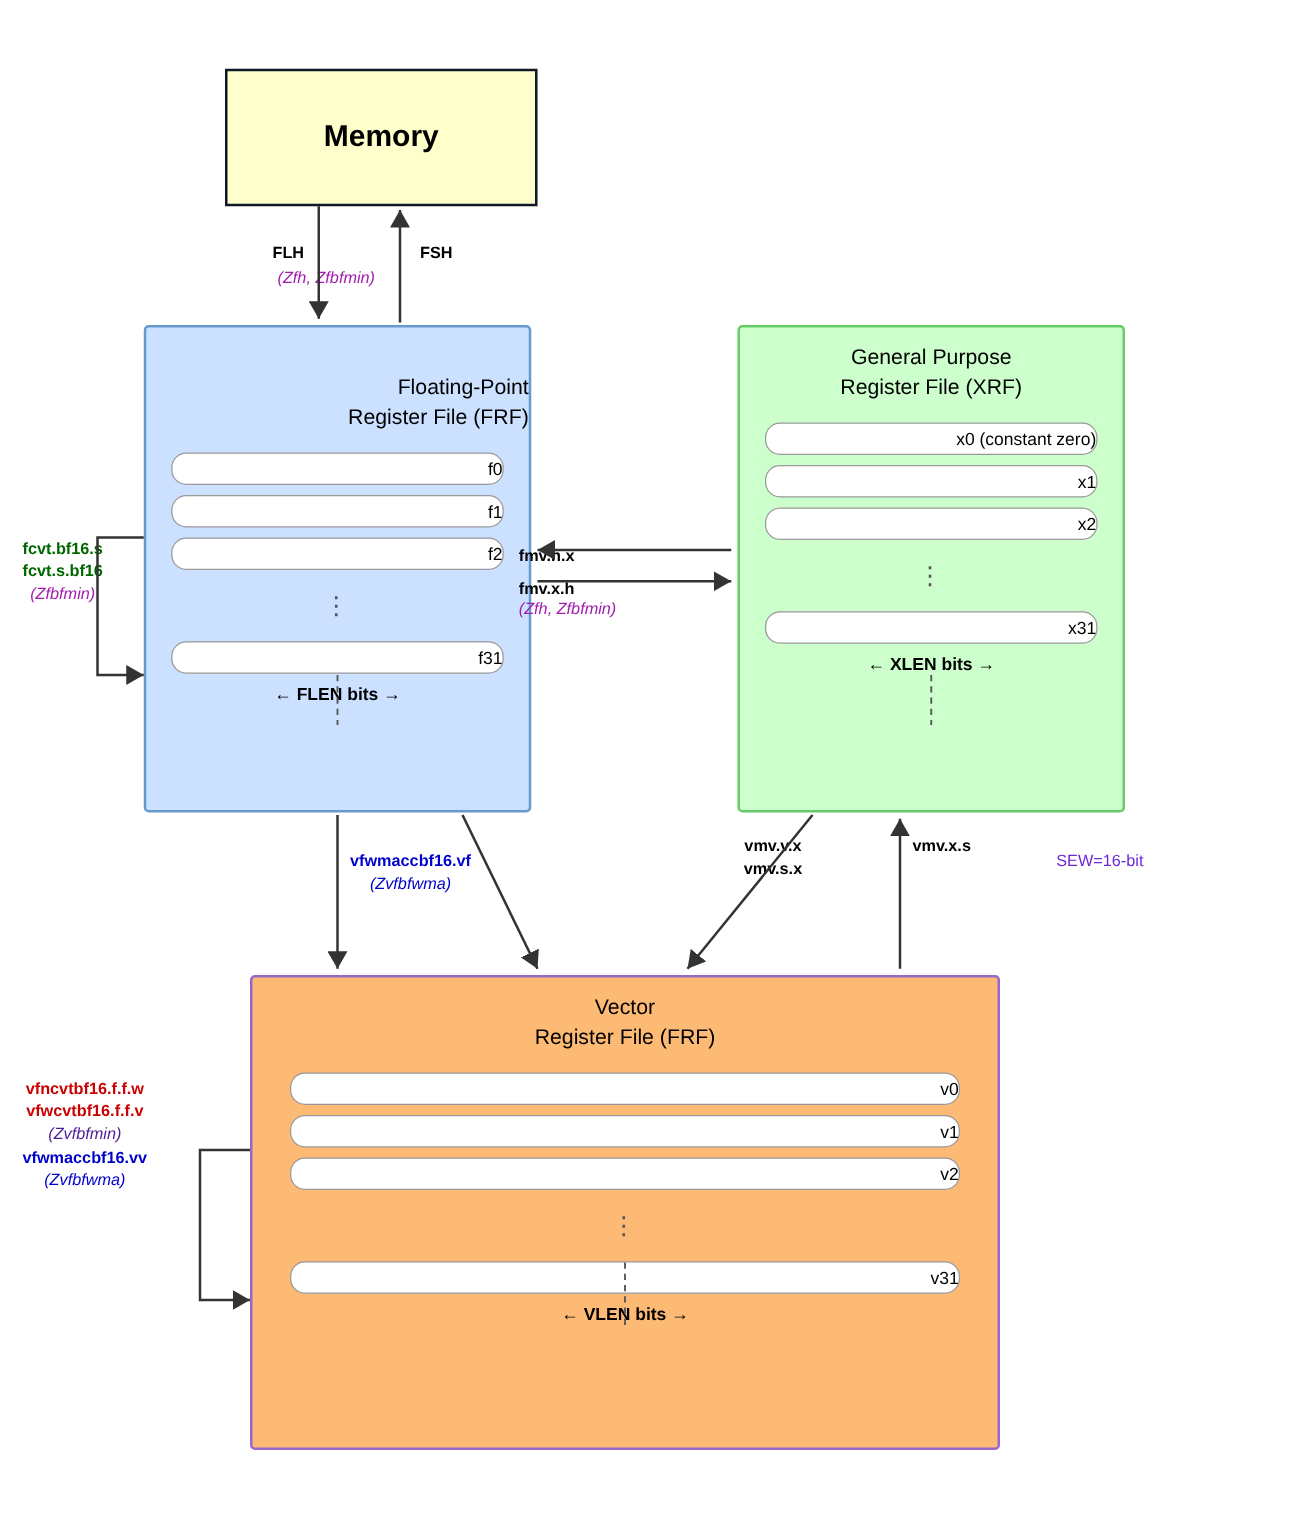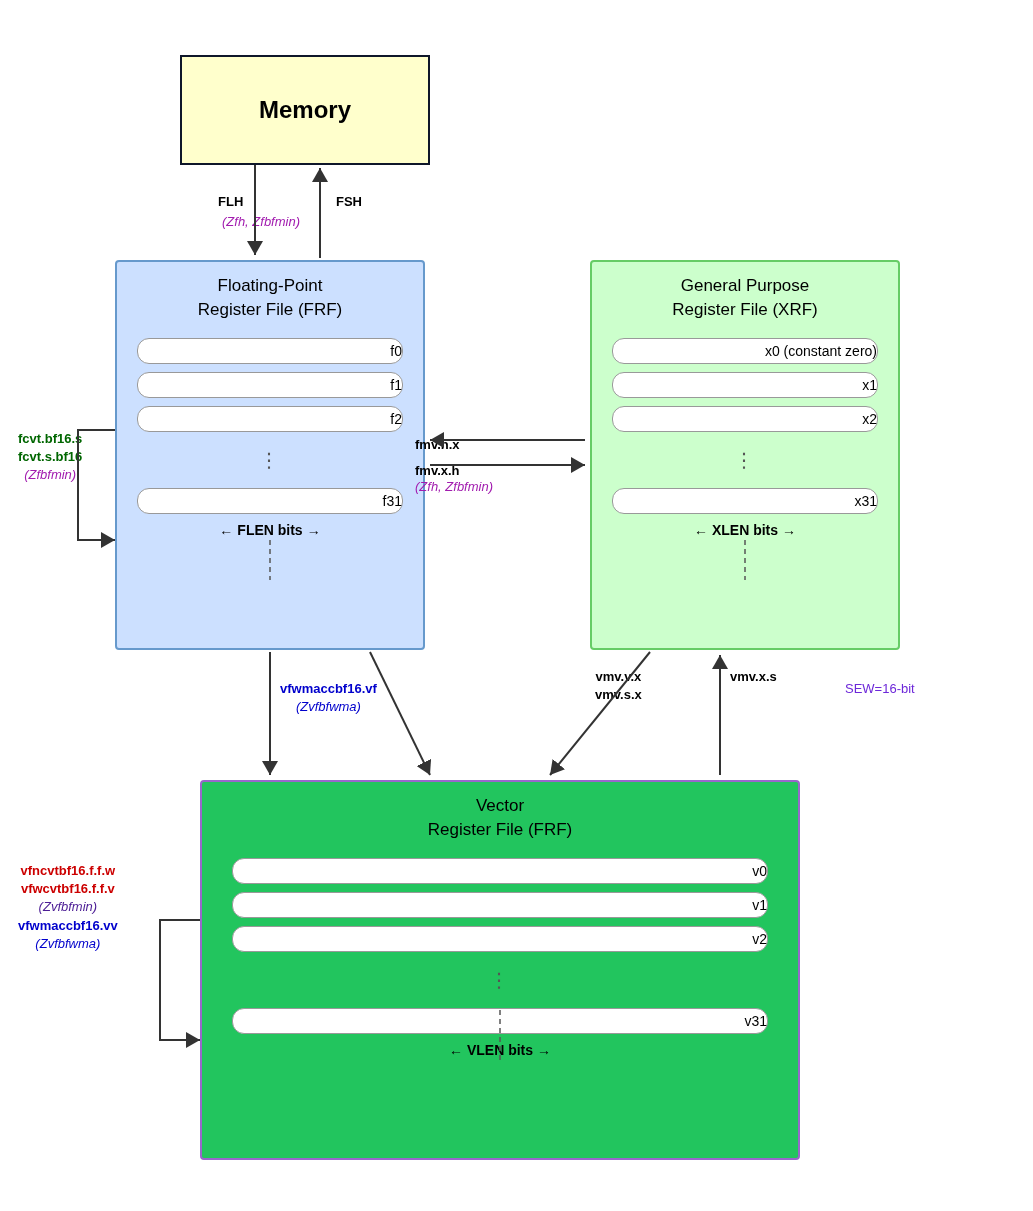--- a/index.html
+++ b/index.html
@@ -38,25 +38,26 @@
       position: absolute;
       left: 115px;
       top: 260px;
       width: 310px;
       height: 390px;
       background: #cce0ff;
       border: 2px solid #6699cc;
       border-radius: 4px;
     }
     .frf-title {
-      text-align: center;
-      padding: 12px 20px 8px;
+      text-align: right;
+      padding: 12px 0 8px;
       font-size: 17px;
       font-weight: normal;
       line-height: 1.4;
+      margin-top: 24px;
     }
     .frf-registers {
       padding: 0 20px;
       margin-top: 8px;
     }
     .register-row {
       background: white;
       border: 1px solid #999;
       border-radius: 12px;
       text-align: right;
@@ -94,21 +95,21 @@
       line-height: 1.4;
     }
 
     
     .vrf-box {
       position: absolute;
       left: 200px;
       top: 780px;
       width: 600px;
       height: 380px;
-      background: #22c55e;
+      background: #fdba74;
       border: 2px solid #9966cc;
       border-radius: 4px;
     }
     .vrf-title {
       text-align: center;
       padding: 12px 8px 8px;
       font-size: 17px;
       font-weight: normal;
       line-height: 1.4;
     }

